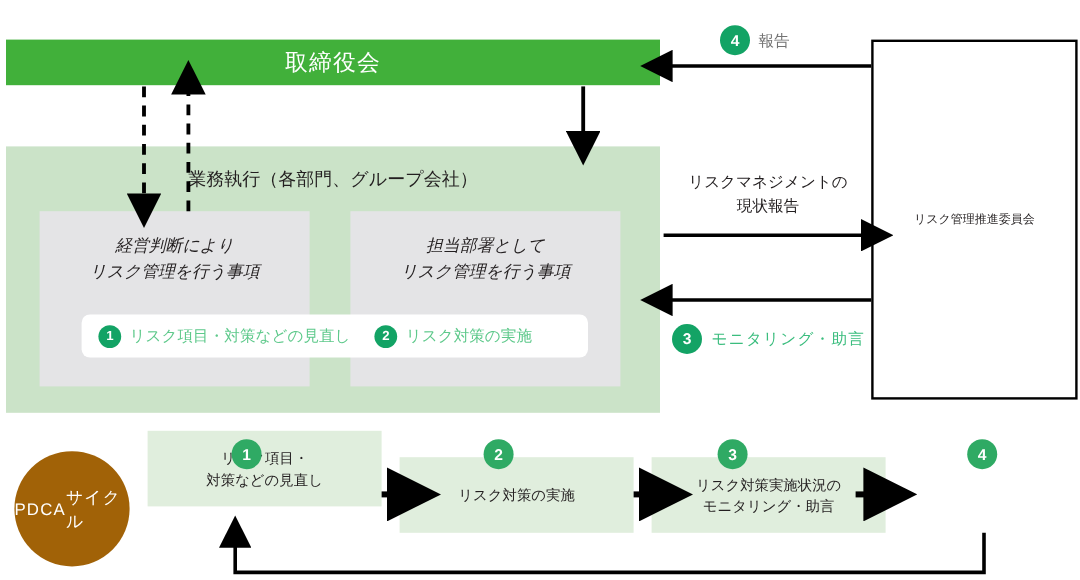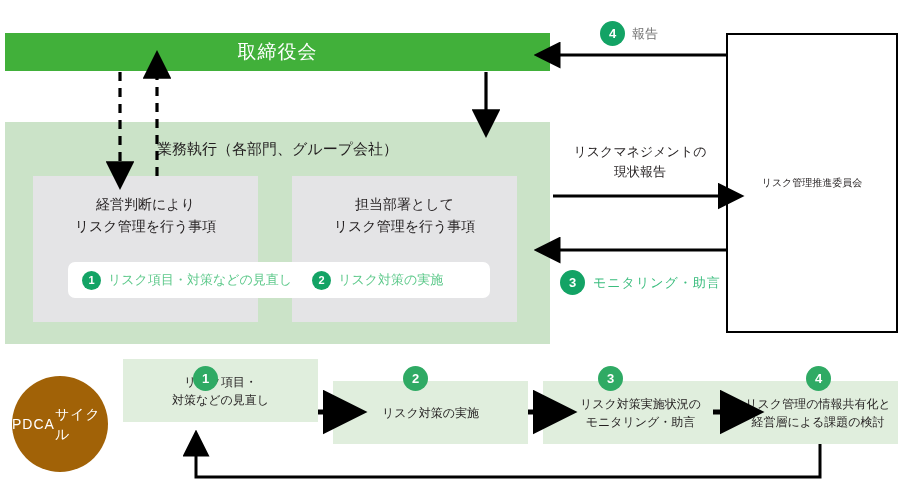--- a/index.html
+++ b/index.html
@@ -36,20 +36,21 @@
 
   
   .gray-box{
     background:#e4e4e6;
     display:flex;align-items:flex-start;justify-content:center;
     text-align:center;
     font-size:14px;line-height:1.55;
     color:#231f20;
     padding-top:18px;
     box-sizing:border-box;
+    font-style:italic;
   }
   .gray-a{left:33px;top:176px;width:225px;height:146px;}
   .gray-b{left:292px;top:176px;width:225px;height:146px;}
 
   
   .measures-bar{
     left:68px;top:262px;width:422px;height:36px;
     background:#ffffff;border-radius:7px;
     display:flex;align-items:center;
     padding:0 14px;box-sizing:border-box;
@@ -171,23 +172,20 @@
 
   <div class="abs step-box s1">
     <span>リスク項目・<br>対策などの見直し</span>
   </div>
   <div class="abs step-box s2">
     <span>リスク対策の実施</span>
   </div>
   <div class="abs step-box s3">
     <span>リスク対策実施状況の<br>モニタリング・助言</span>
   </div>
-  <div class="abs step-box s4">
-    <span>リスク管理の情報共有化と<br>経営層による課題の検討</span>
-  </div>
 
   <div class="abs step-badge b1">1</div>
   <div class="abs step-badge b2">2</div>
   <div class="abs step-badge b3">3</div>
   <div class="abs step-badge b4">4</div>
 
   <svg class="overlay" viewBox="0 0 900 483">
     <defs>
       <marker id="ah" markerWidth="9" markerHeight="9" refX="1.5" refY="4.5" orient="auto">
         <path d="M0,0 L9,4.5 L0,9 z" fill="#000"></path>

